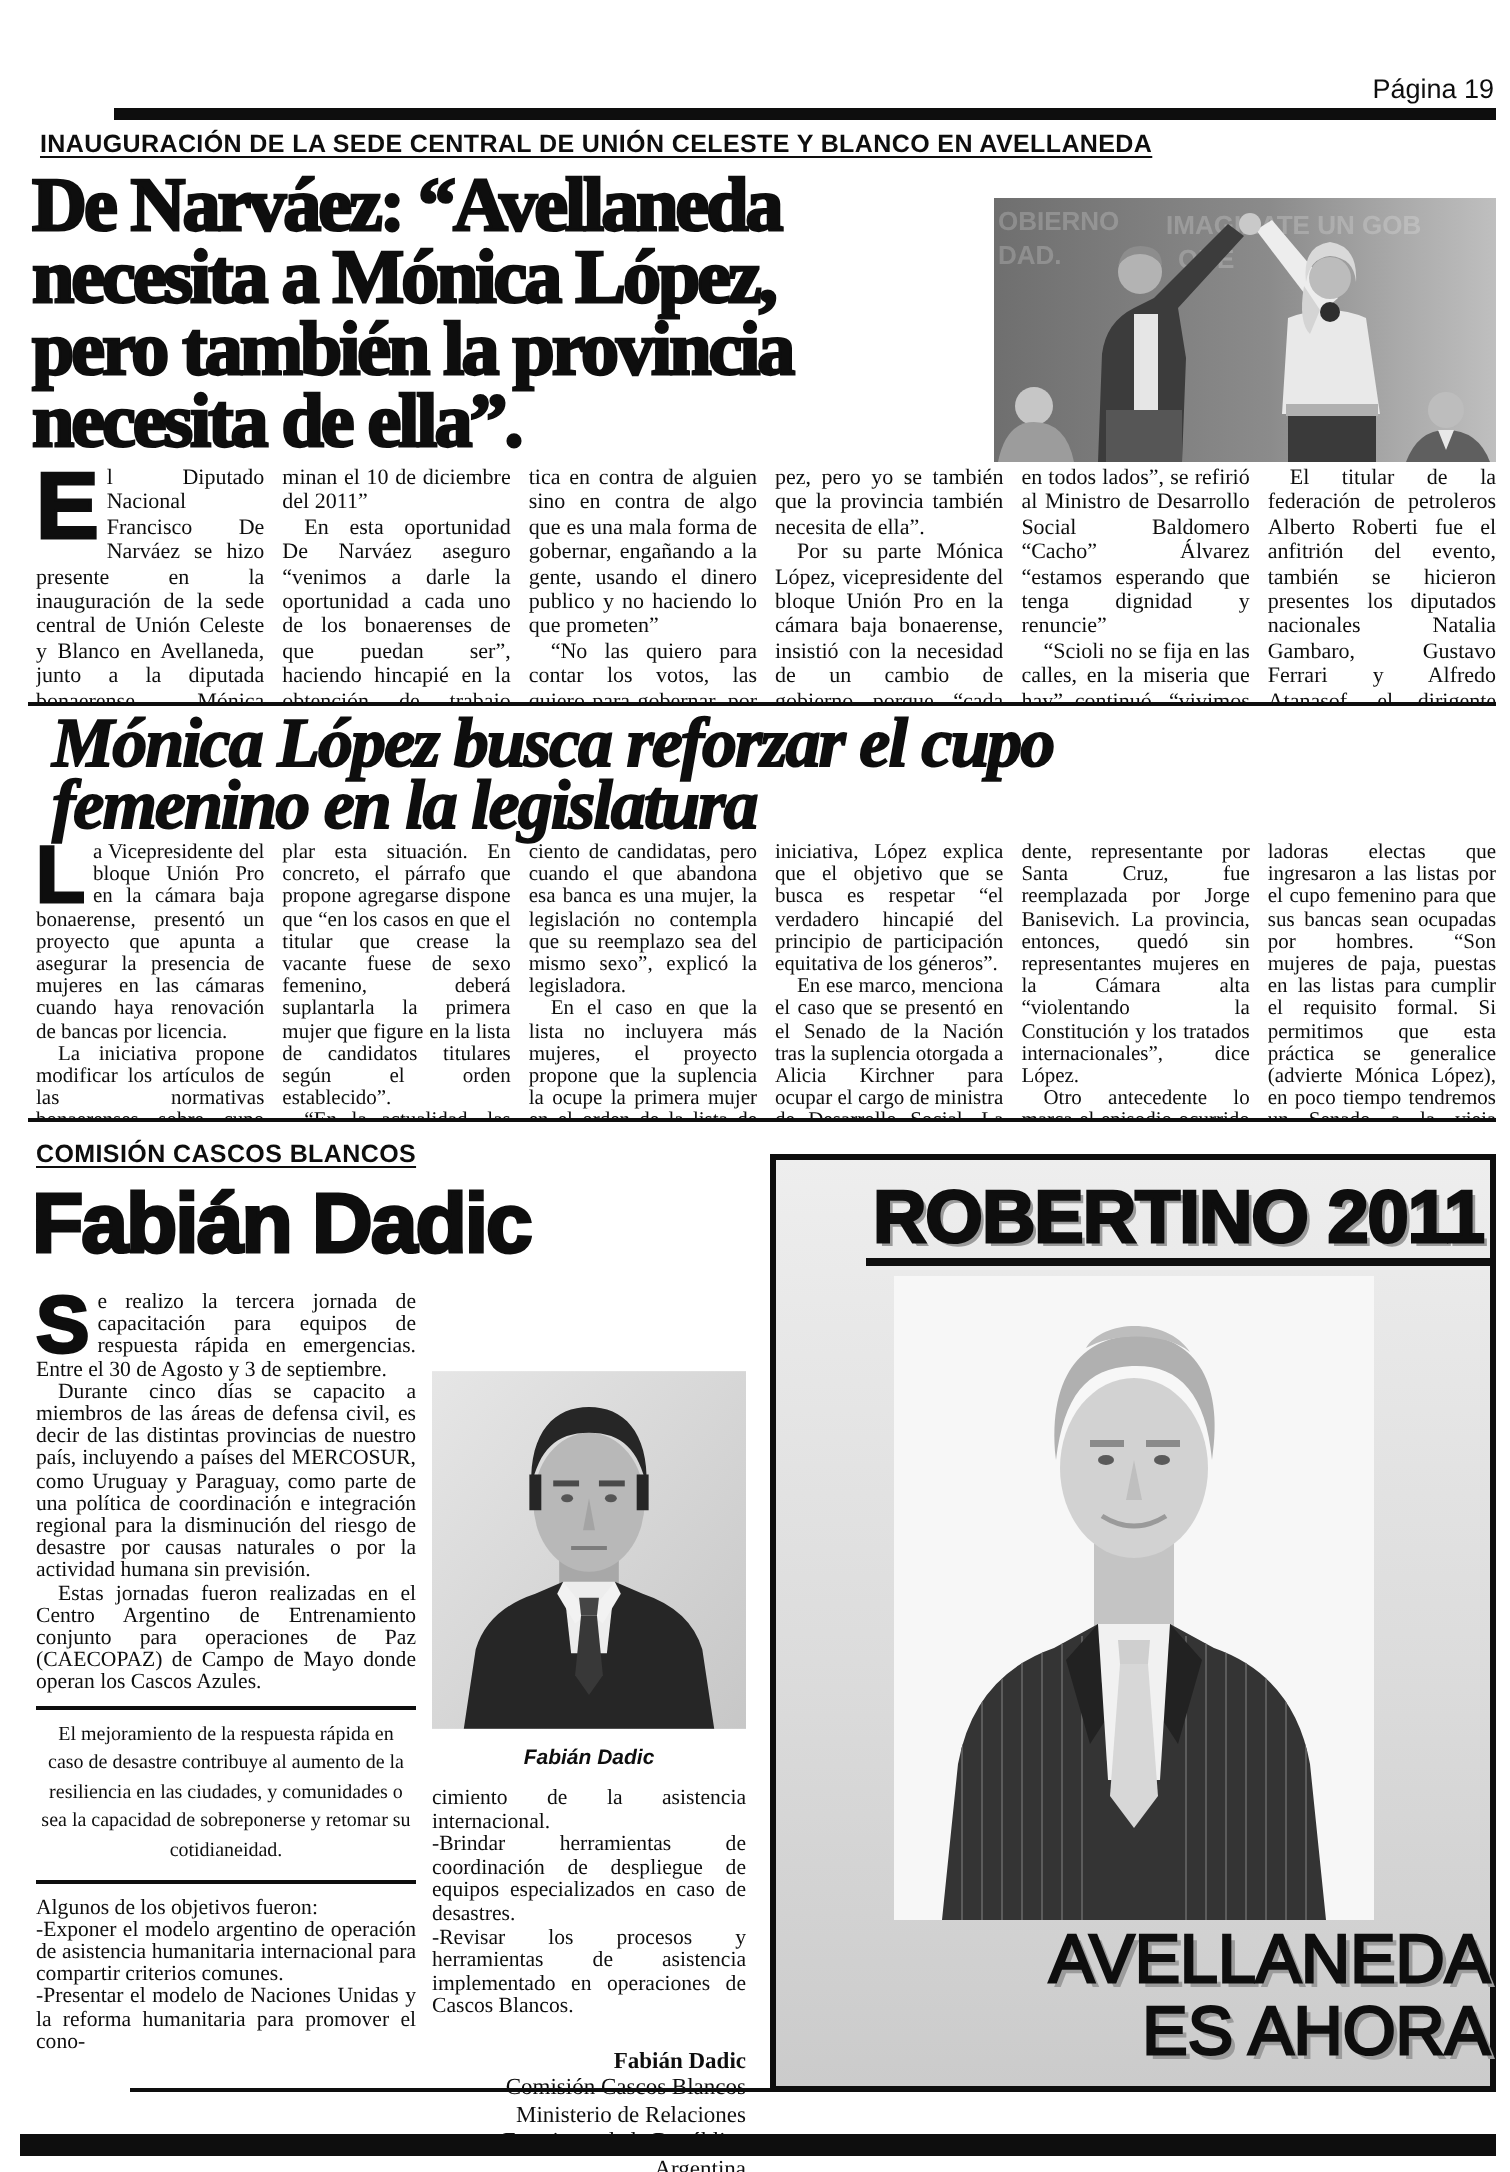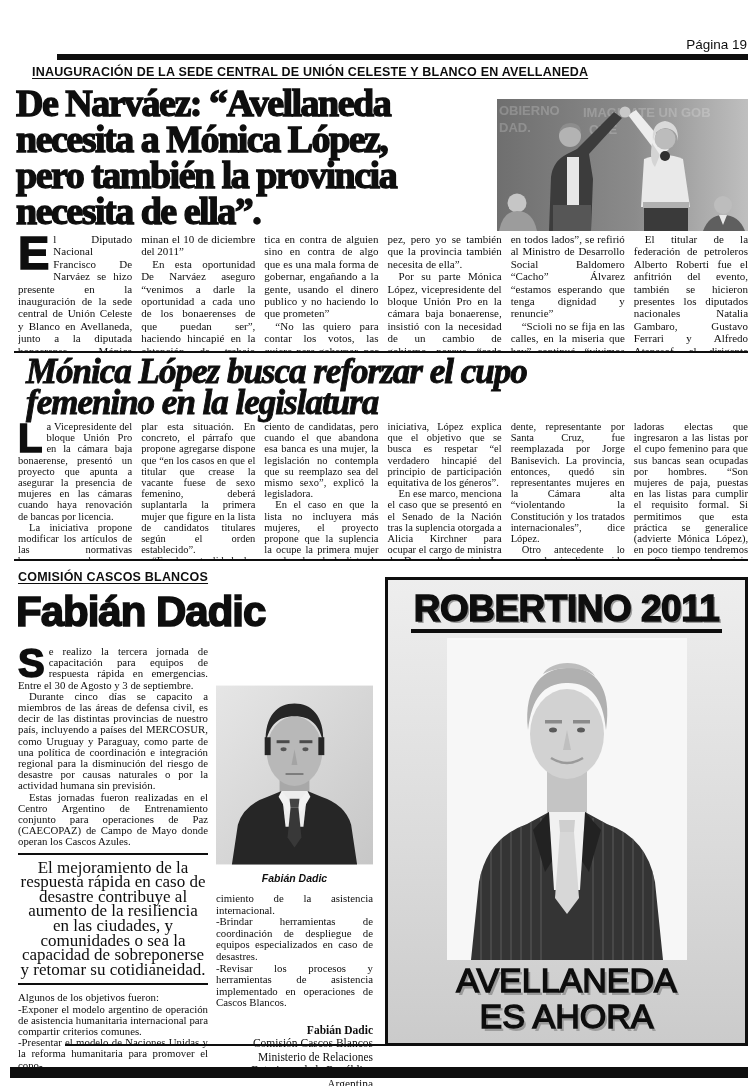--- a/index.html
+++ b/index.html
@@ -11,21 +11,21 @@
   .masthead { position:absolute; left:18px; right:8px; top:28px; height:26px; }
   .logo-area { position:absolute; left:0; bottom:1px; white-space:nowrap; }
   .logo-pre,.logo-suf { font-family:"Liberation Serif",serif; font-weight:bold; font-size:21px; letter-spacing:.5px; }
   .logo-mid { display:inline-block; background:#0e0e0e; color:#fff; font-family:"DejaVu Serif",serif;
               font-style:italic; font-weight:bold; font-size:16px; padding:1px 4px 3px; border-radius:2px; margin:0 1px; }
   .mast-date { font-family:"Liberation Sans",sans-serif; font-size:13px; margin-left:9px; }
   .page-num { position:absolute; right:0; bottom:2px; font-family:"Liberation Sans",sans-serif; font-size:13.5px;margin-top:48px; }
   .mast-rule { position:absolute; left:57px; top:54px; width:691px; height:6px; background:#0e0e0e; }
 
   
-  .kicker { position:absolute; left:32px; top:64px; font-family:"Liberation Sans",sans-serif; font-weight:bold;
+  .kicker { position:absolute; left:20px; top:64px; font-family:"Liberation Sans",sans-serif; font-weight:bold;
             font-size:12.5px; line-height:16px; letter-spacing:.2px; text-decoration:underline; text-underline-offset:2px; }
 
   
   .headline1 { position:absolute; left:16px; top:85px; width:486px; font-family:Liberation Serif, serif;
                font-weight:bold; font-size:38px; line-height:36px; letter-spacing:-1.5px; -webkit-text-stroke:1.4px #0e0e0e; }
   .headline1 div { margin:0; }
   .photo1 { position:absolute; left:497px; top:99px; width:251px; height:132px; }
   .body1 { position:absolute; left:18px; top:233px; width:730px; height:118px; display:flex; gap:9px; overflow:hidden; }
   .bcol { flex:1 1 0; font-size:11px; line-height:12.4px; text-align:justify; }
   .bcol p { margin:0; text-indent:11px; }
@@ -44,32 +44,32 @@
 
   
   .cascos-kicker { position:absolute; left:18px; top:570px; font-family:"Liberation Sans",sans-serif; font-weight:bold;
                    font-size:12.5px; letter-spacing:.2px; text-decoration:underline; text-underline-offset:2px; }
   .cascos-headline { position:absolute; left:16px; top:589px; font-family:"Liberation Sans",sans-serif; font-weight:bold;
                      font-size:42px; line-height:46px; letter-spacing:-1px; -webkit-text-stroke:1.6px #0e0e0e; }
   .cascos-left { position:absolute; left:18px; top:646px; width:190px; font-size:10.8px; line-height:11.2px; text-align:justify; }
   .cascos-left p { margin:0; text-indent:11px; }
   .cascos-left p.cont { text-indent:0; }
   .pullquote { border-top:2px solid #0e0e0e; border-bottom:2px solid #0e0e0e; margin:5px 0 7px; padding:6px 2px;
-               font-size:17px; line-height:14.6px; text-align:center; }
+               font-size:10px; line-height:14.6px; text-align:center; }
   .cascos-mid { position:absolute; left:216px; top:685px; width:157px; }
   .photo2 { width:157px; height:180px; }
   .photo2-caption { text-align:center; font-family:"Liberation Sans",sans-serif; font-style:italic; font-weight:bold;
                     font-size:10.5px; margin:3px 0 9px; }
   .cascos-mid .mtext p { margin:0; font-size:10.8px; line-height:11.6px; text-align:justify; }
   .signature { margin-top:15px; text-align:right; font-size:11.5px; line-height:13.5px; }
   .sig-name { font-weight:bold; }
 
   
   .ad { position:absolute; left:385px; top:577px; width:363px; height:469px; border:3px solid #0e0e0e;
-        box-sizing:border-box; background:linear-gradient(180deg,#eeeeee,#dadada 60%,#cbcbcb); text-align:center; }
+        box-sizing:border-box; background:linear-gradient(180deg,#eeeeee,#dadada 60%,#cbcbcb); text-align:right; }
   .ad-title { display:inline-block; margin-top:9px; font-family:"Liberation Sans",sans-serif; font-weight:bold;
               font-size:37px; line-height:40px; letter-spacing:-.5px; -webkit-text-stroke:1.4px #0e0e0e;
               text-shadow:2px 2px 0 #9b9b9b; border-bottom:4px solid #0e0e0e; padding:0 3px; }
   .ad-photo { width:240px; height:322px; margin:5px auto 0; display:block; }
   .ad-slogan { margin-top:2px; font-family:"Liberation Sans",sans-serif; font-weight:normal; font-size:34px;
                line-height:36px; -webkit-text-stroke:1.4px #0e0e0e; text-shadow:2.5px 2.5px 0 #9b9b9b; }
 
   .bottom-bar { position:absolute; left:10px; top:1067px; width:738px; height:11px; background:#0e0e0e; }
 
   

